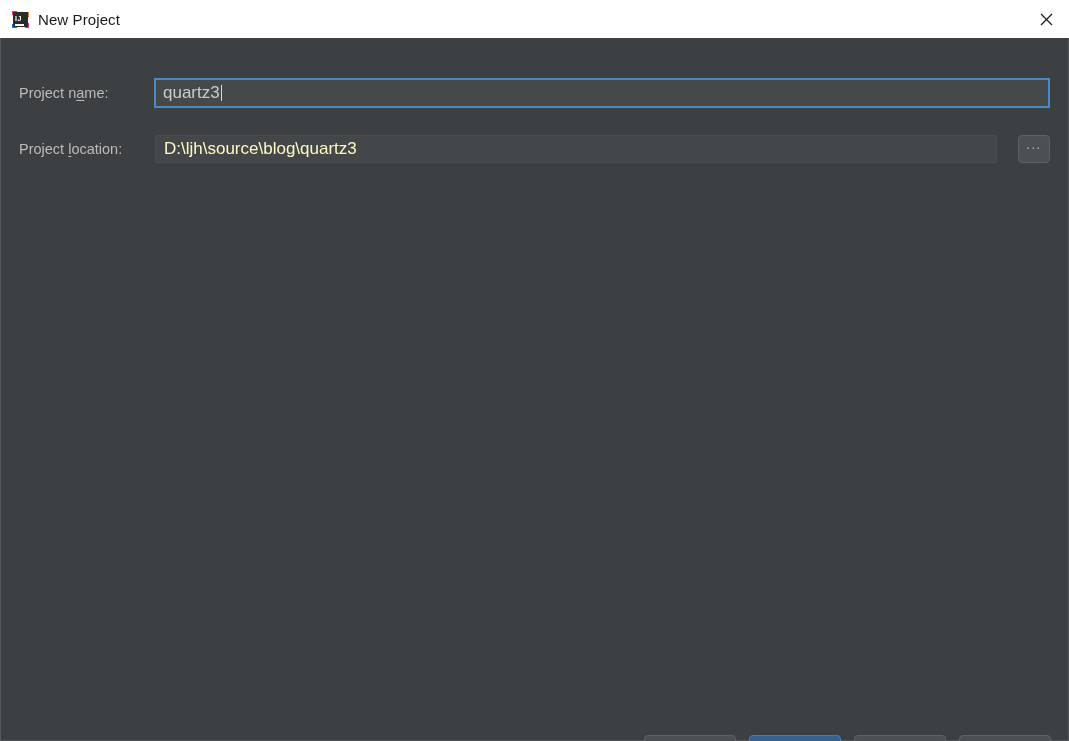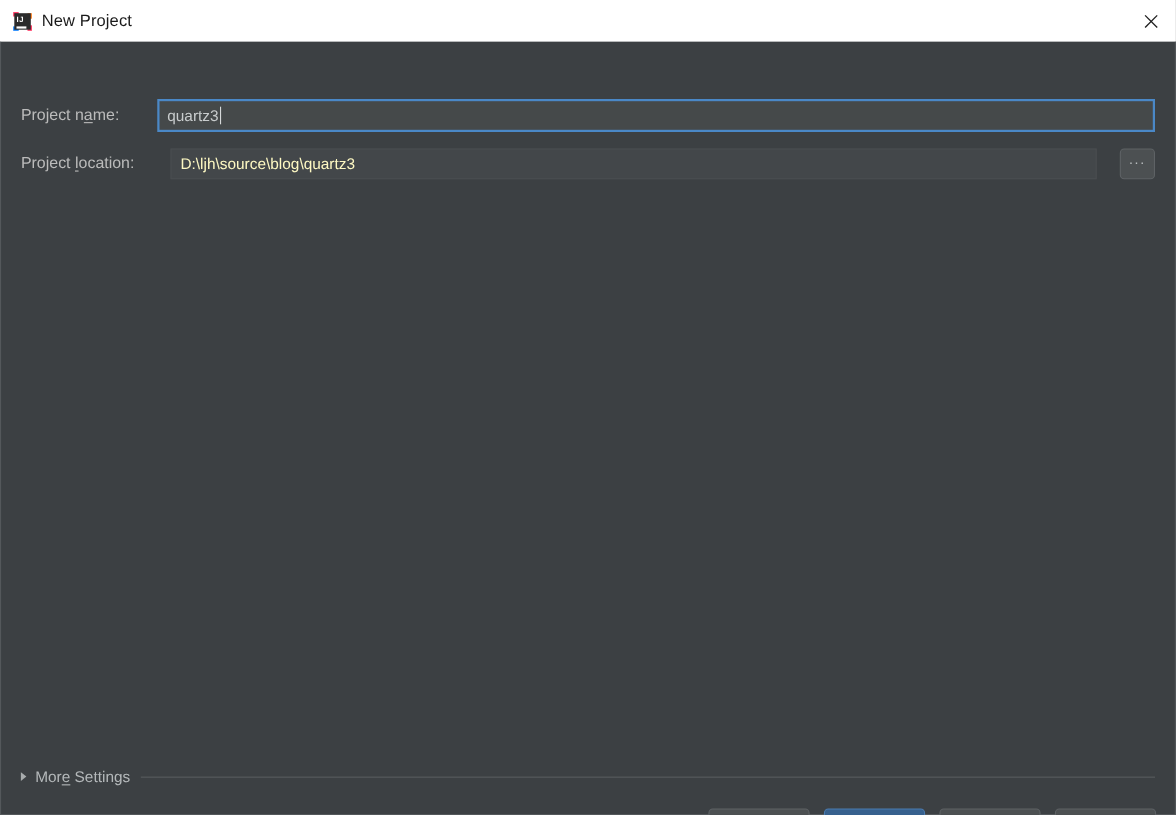--- a/index.html
+++ b/index.html
@@ -118,21 +118,21 @@
     right: 0;
   }
   .row {
     position: absolute;
     left: 18px;
     right: 18px;
     height: 30px;
     display: flex;
     align-items: center;
   }
-  .row-name { top: 52px; }
+  .row-name { top: 40px; gap: 11px; }
   .row-loc  { top: 96px; gap: 12px; }
 
   .field-label {
     width: 124px;
     flex: 0 0 124px;
     font-size: 14.5px;
     color: #bbbbbb;
     font-family: "Liberation Sans", sans-serif;
     white-space: nowrap;
   }
@@ -141,21 +141,21 @@
     text-underline-offset: 2px;
   }
 
   .text-input {
     flex: 1 1 auto;
     height: 30px;
     box-sizing: border-box;
     background: #45494a;
     border: 2px solid #4a88c7;
     color: #c8cccd;
-    font-size: 14px;
+    font-size: 17px;
     font-family: "Liberation Sans", sans-serif;
     display: flex;
     align-items: center;
     padding-left: 7px;
     position: relative;
   }
   .text-input.flat {
     border: 1px solid #4a4e50;
     background: #43474a;
     color: #fef9c3;
@@ -301,25 +301,20 @@
         <div class="text-input flat">
           <span>D:\ljh\source\blog\quartz3</span>
         </div>
         <div class="browse-btn">
           <span class="dots">...</span>
         </div>
       </div>
 
     </div>
 
-    <div class="more-settings">
-      <div class="tri"></div>
-      <div class="more-label"><span>Mor</span><span class="mn">e</span><span> Settings</span></div>
-      <div class="sep-line"></div>
-    </div>
 
     <div class="button-bar">
       <button class="btn">Previous</button>
       <button class="btn primary">Finish</button>
       <button class="btn">Cancel</button>
       <button class="btn">Help</button>
     </div>
 
   </div>
 </div>

